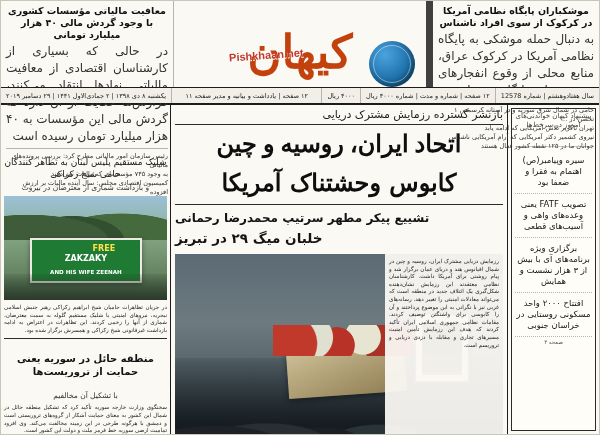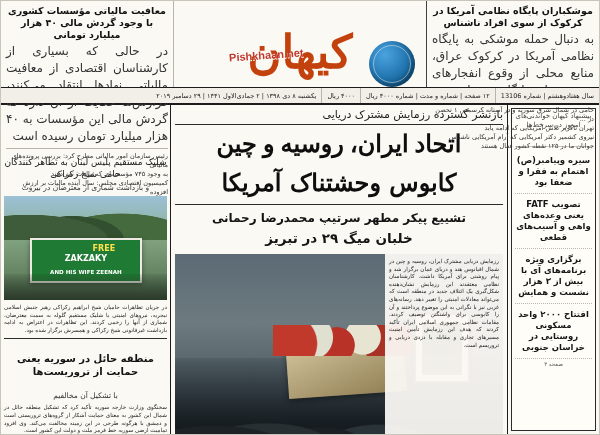--- a/index.html
+++ b/index.html
@@ -27,21 +27,21 @@
     display: flex;
     flex-direction: row;
     box-sizing: border-box;
   }
   .mh-col {
     box-sizing: border-box;
     padding: 4px 5px;
   }
   .mh-right {
     width: 173px;
-    border-left: 1px solid #404040;
+    border-left: 7px solid #404040;
   }
   .mh-center {
     width: 252px;
     display: flex;
     align-items: center;
     justify-content: center;
     position: relative;
   }
   .mh-left {
     width: 173px;
@@ -175,21 +175,21 @@
     font-size: 7px;
     text-align: center;
     line-height: 9px;
     color: #444;
     border-bottom: 1px solid #ccc8bf;
     padding-bottom: 16px;
     margin-bottom: 3px;
   }
   .rail-item {
     font-size: 8.5px;
-    font-weight: bold;
+    font-weight: normal;
     line-height: 11px;
     text-align: center;
     color: #171717;
     padding: 5px 1px;
     border-bottom: 1px dotted #b9b5ac;
     direction: rtl;
   }
   .rail-item:last-child { border-bottom: none; }
 
   
@@ -211,21 +211,21 @@
     direction: rtl;
   }
   .headline .l1 { font-size: 24px; display: block; font-family: Liberation Serif, serif; }
   .headline .l2 { font-size: 24px; display: block; margin-top: 9px; }
   .mid-rule {
     height: 1px;
     background: #2b2b2b;
     margin: 6px 0 5px;
   }
   .subhead {
-    text-align: center;
+    text-align: left;
     direction: rtl;
   }
   .subhead .s1 {
     display: block;
     font-size: 12px;
     font-weight: bold;
     line-height: 17px;
     color: #141414;
   }
   .subhead .s2 {
@@ -481,23 +481,24 @@
       <div class="mh-rule"></div>
       <div class="mh-bullets">
         <div>رئیس سازمان امور مالیاتی مطرح کرد: بررسی پرونده‌های مالیاتی</div>
         <div>به وجود ۷۴۵ مؤسسه‌ای که مالیات نمی‌دهند</div>
         <div>کمیسیون اقتصادی مجلس: سال آینده مالیات بر ارزش افزوده</div>
       </div>
       <div class="rail-badge">صفحه ۱ و ۷</div>
     </div>
 
     <div class="mh-strip">
-      <div class="strip-cell">سال هفتادوهشتم | شماره 13106</div>
+      <div class="strip-cell">سال هفتادوهشتم | شماره 12578</div>
       <div class="strip-cell">۱۲ صفحه | شماره و مدت | شماره ۴۰۰۰ ریال</div>
       <div class="strip-cell">۴۰۰۰ ریال</div>
+      <div class="strip-cell strip-grow">۱۲ صفحه | یادداشت و بیانیه و مدیر صفحه ۱۱</div>
       <div class="strip-cell">یکشنبه ۸ دی ۱۳۹۸ | ۲ جمادی‌الاول ۱۴۴۱ | ۲۹ دسامبر ۲۰۱۹</div>
     </div>
   </div>
 
   <div class="body-grid">
 
     <div class="col-right">
       <div class="rail-box">
         <div class="rail-title">پیشنهاد کیهان خواندنی‌های امروز در سرخط‌ها</div>
         <div class="rail-item">سیره وپیامبر(ص) اهتمام به فقرا و ضعفا بود</div>

